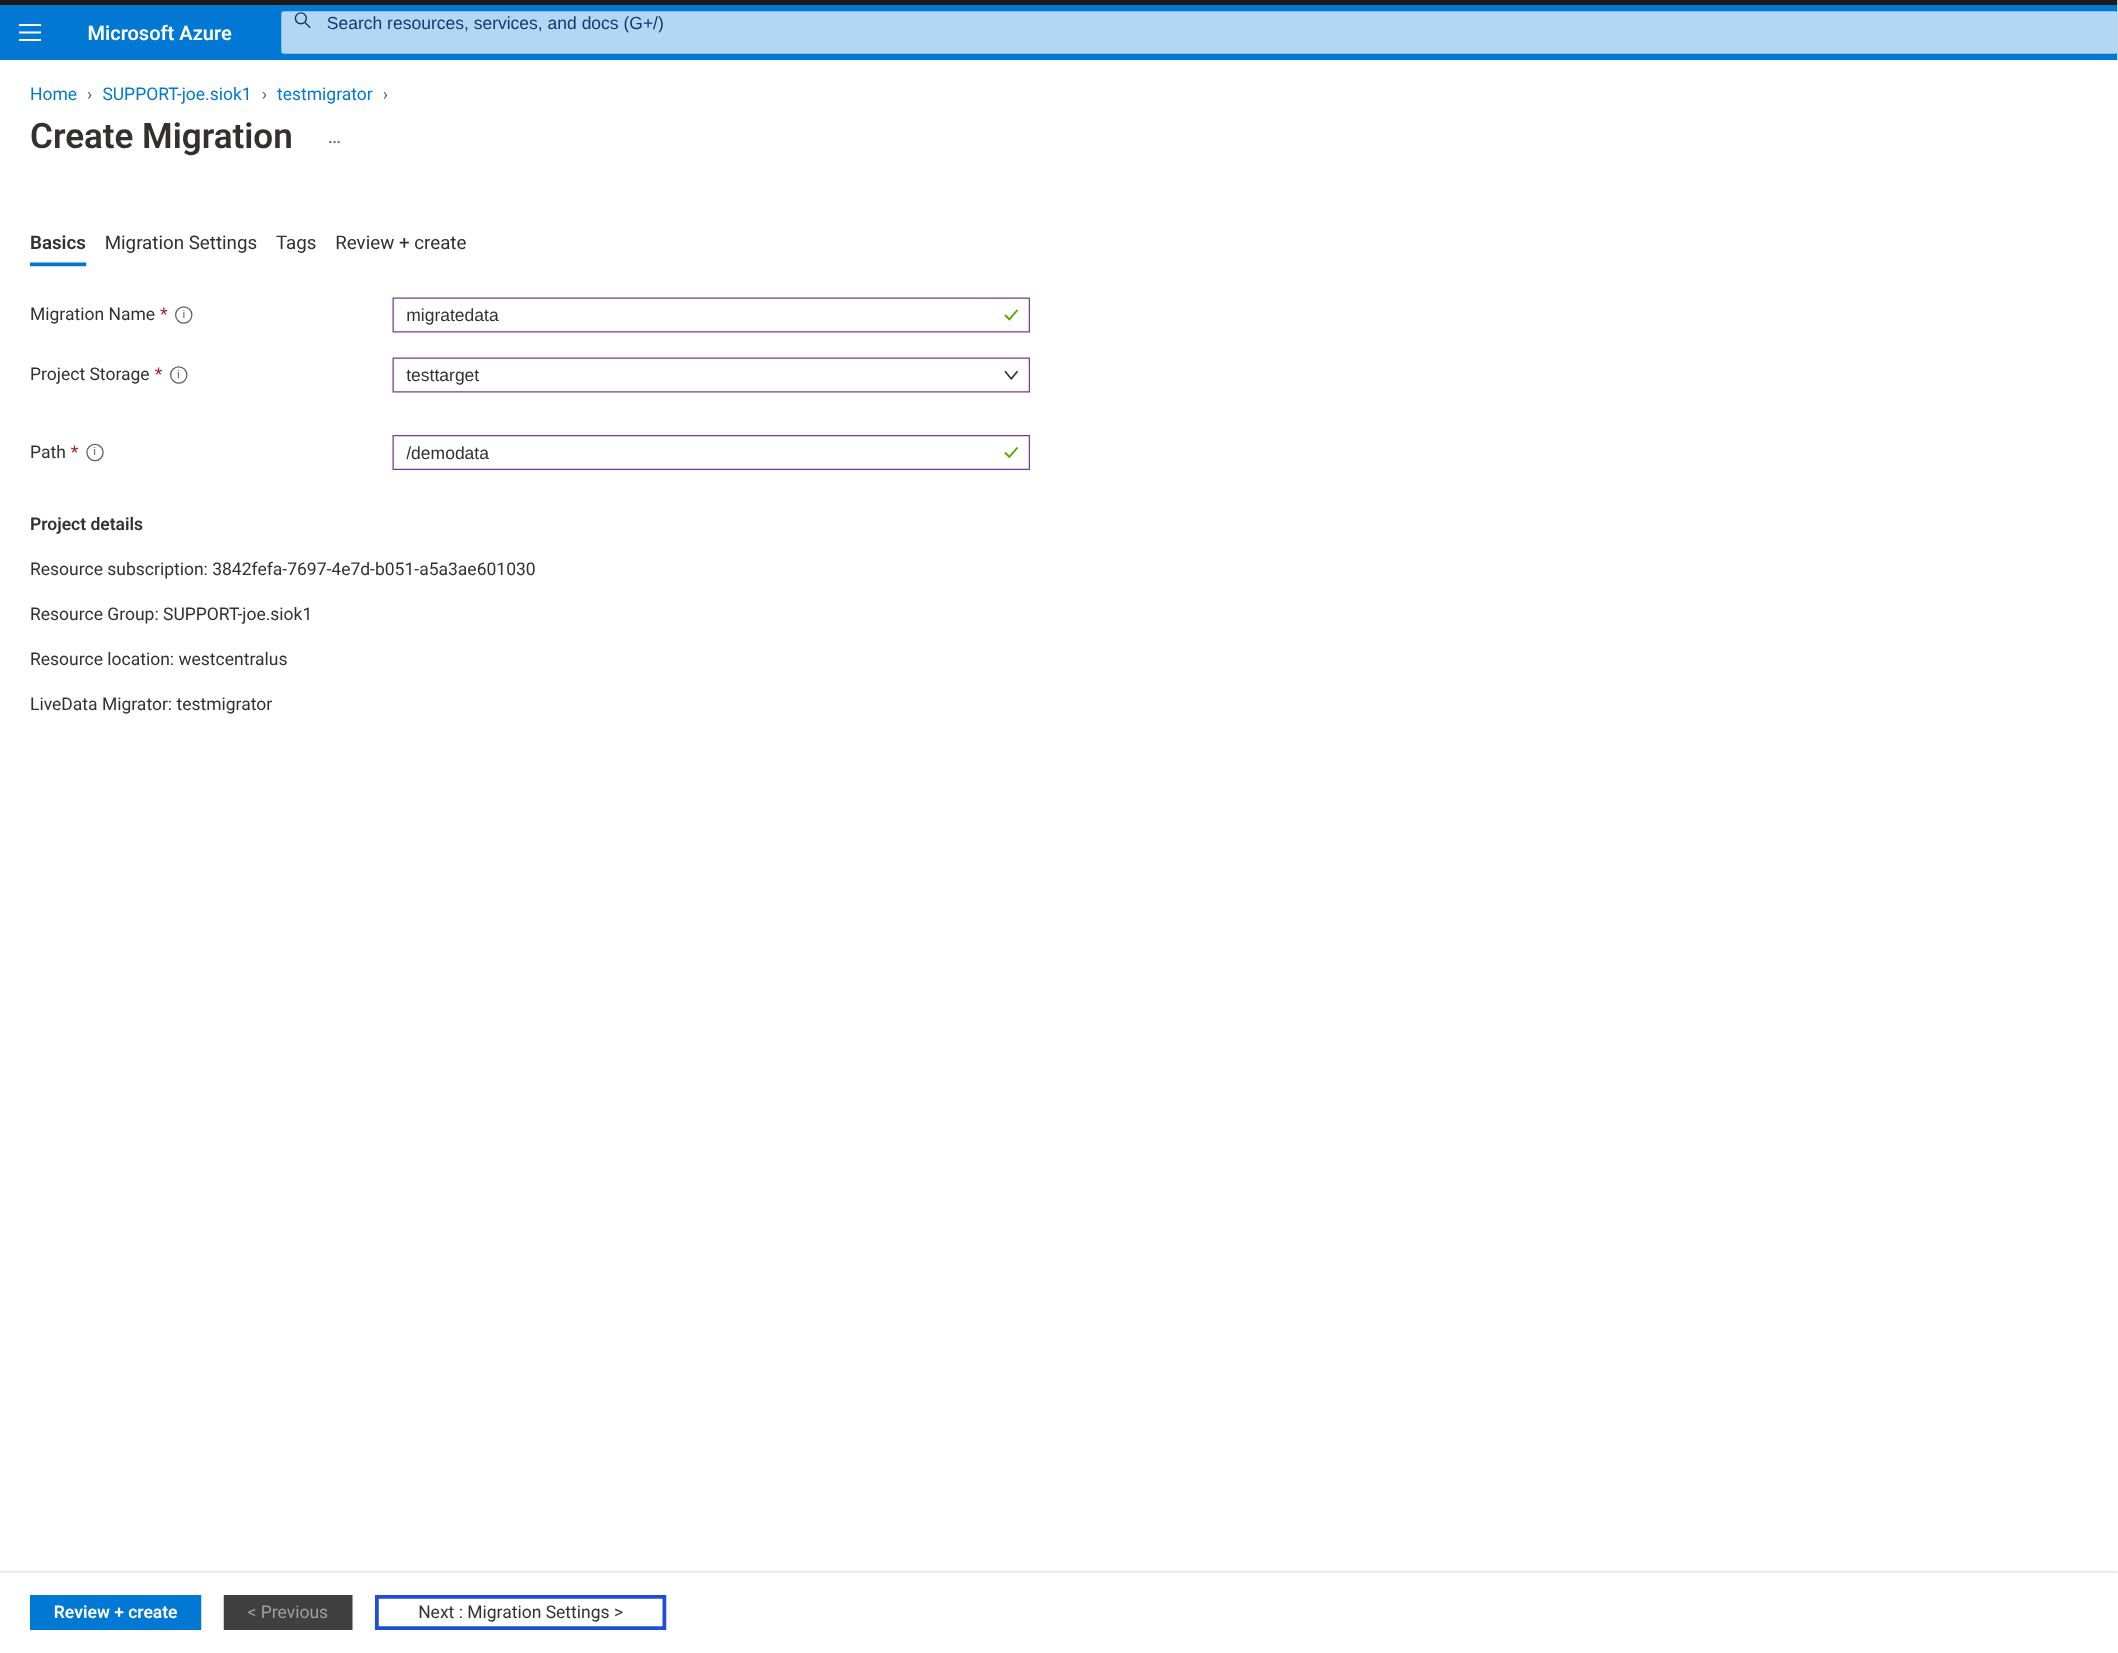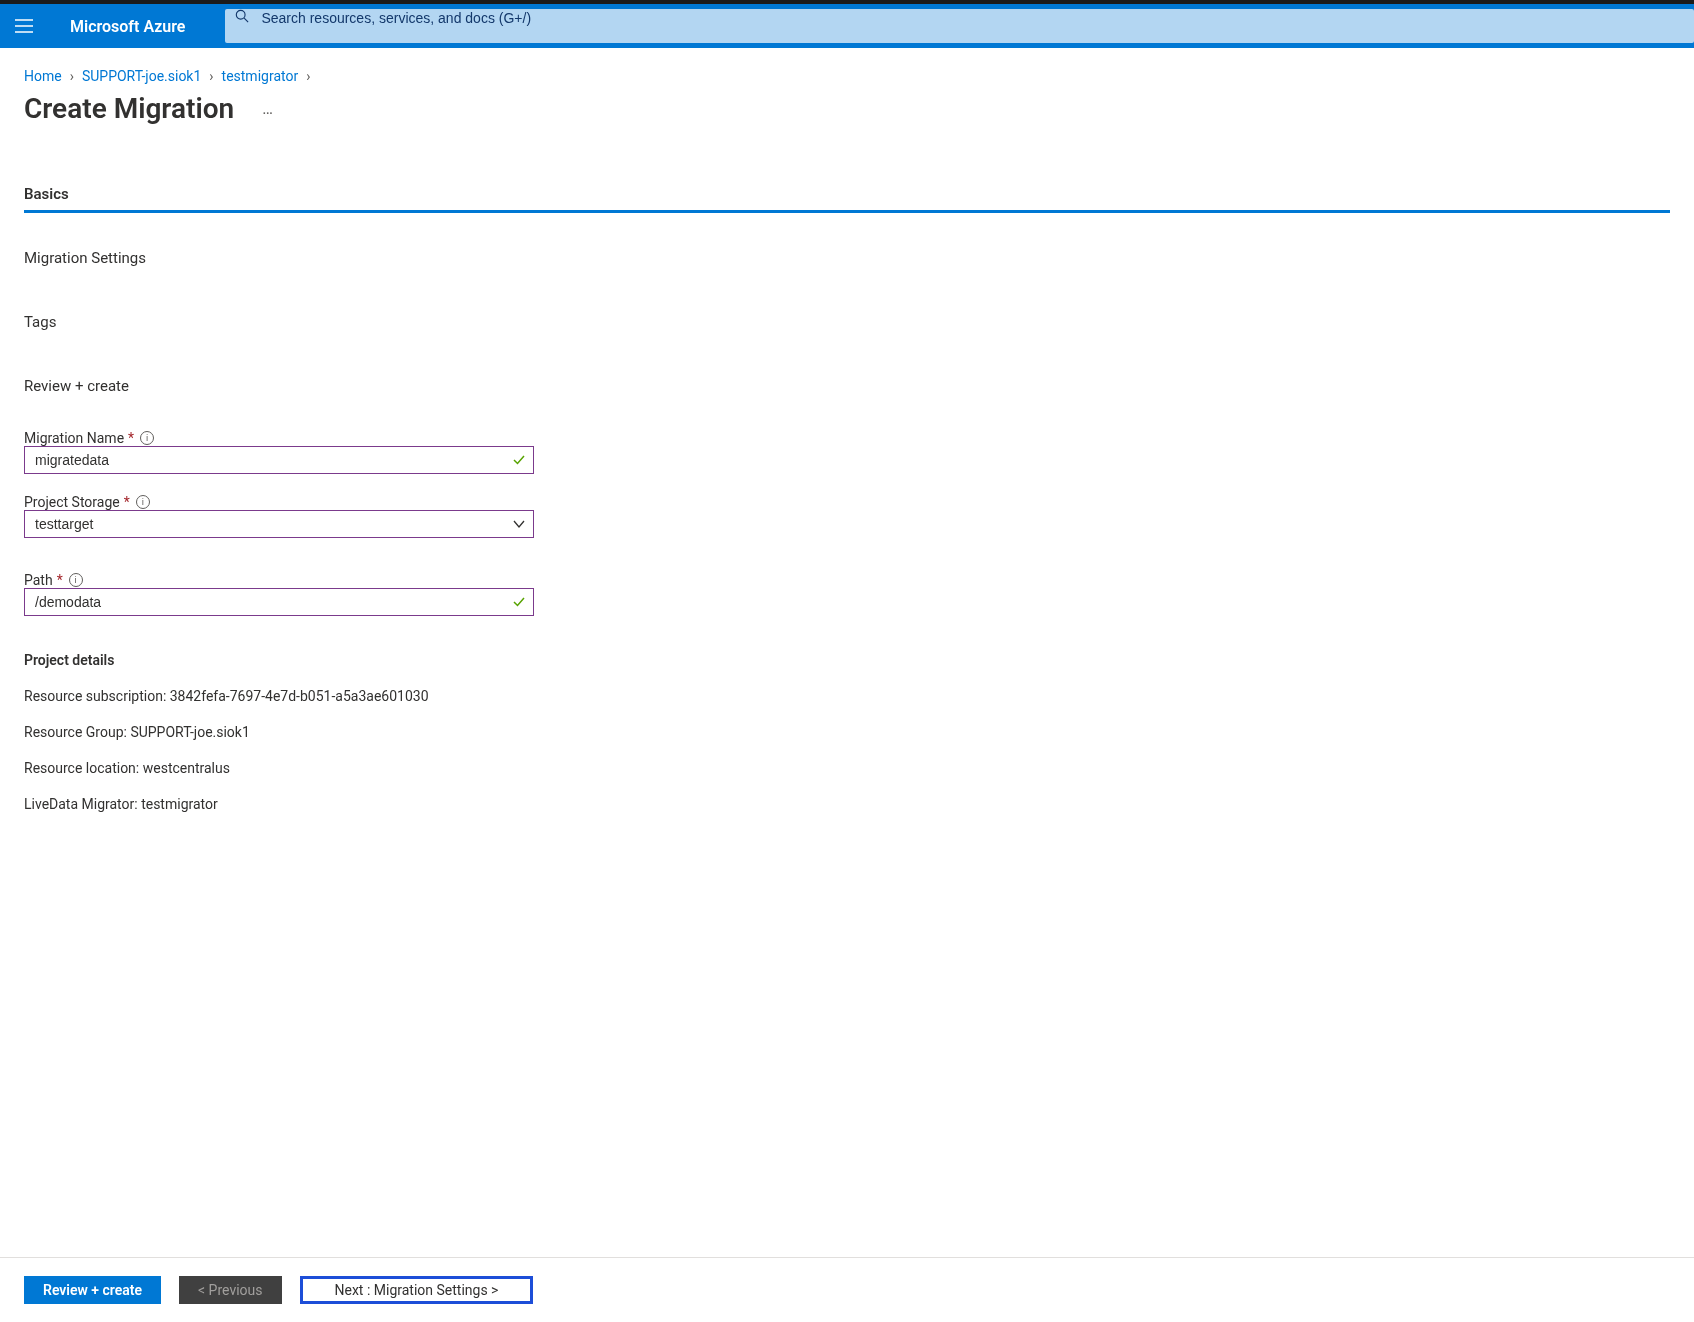--- a/index.html
+++ b/index.html
@@ -16,27 +16,27 @@
 
   .page { padding:0 24px; }
   .breadcrumbs { display:flex; align-items:center; padding-top:20px; font-size:14px; }
   .breadcrumbs a { color:#0078d4; text-decoration:none; cursor:pointer; }
   .breadcrumbs .sep { color:#605e5c; margin:0 8px; }
 
   .titlebar { display:flex; align-items:center; margin-top:8px; }
   .pagetitle { font-size:28px; font-weight:600; margin:0; }
   .moredots { margin-left:28px; color:#605e5c; cursor:pointer; letter-spacing:2px; font-size:16px; }
 
-  .tabs { display:flex; gap:32px; margin-top:56px; border-bottom:1px solid transparent;flex-direction:column; }
+  .tabs { display:flex; gap:15px; margin-top:56px; border-bottom:1px solid transparent; }
   .tab { padding:4px 0 10px 0; font-size:15px; color:#323130; cursor:pointer; position:relative; }
   .tab.active { font-weight:600; }
   .tab.active::after { content:""; position:absolute; left:0; right:0; bottom:0; height:3px; background:#0078d4; }
 
   .form { margin-top:24px; }
-  .formrow { display:flex; align-items:flex-start; margin-bottom:20px;flex-direction:column; }
+  .formrow { display:flex; align-items:center; margin-bottom:20px; }
   .formlabel { width:290px; display:flex; align-items:center; color:#323130; font-size:14px; }
   .req { color:#a4262c; margin-left:4px; margin-right:6px; }
   .info-icon { width:14px; height:14px; border:1px solid #605e5c; border-radius:50%; display:inline-flex; align-items:center; justify-content:center; font-size:9px; color:#605e5c; cursor:help; font-style:normal; line-height:1; }
 
   .fieldwrap { position:relative; width:510px; }
   .textfield { width:100%; height:28px; border:1px solid #7b3a8c; padding:0 49px 0 10px; font-size:14px; color:#323130; outline:none; background:#fff; }
   .field-icon-right { position:absolute; right:8px; top:50%; transform:translateY(-50%); width:14px; height:14px; display:flex; align-items:center; justify-content:center; }
   .check svg { stroke:#57a300; }
   .chev svg { stroke:#323130; }
 

